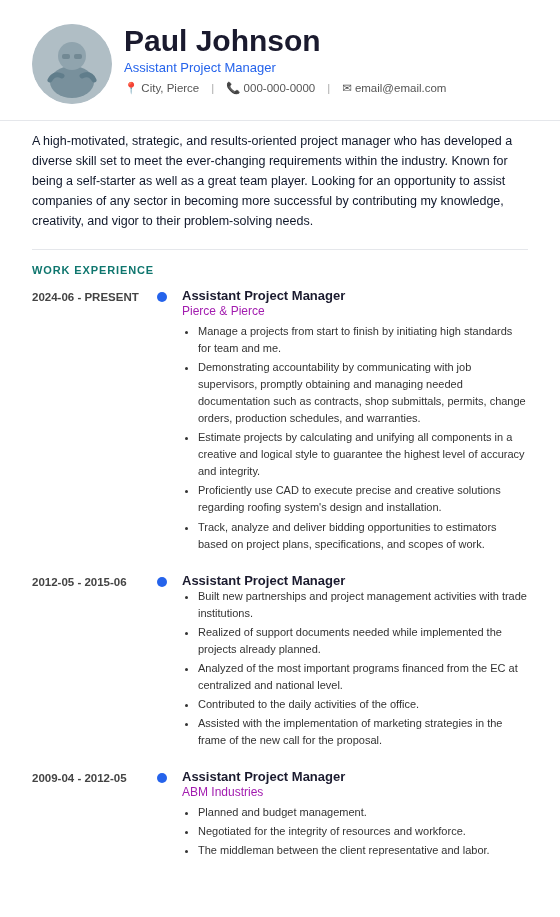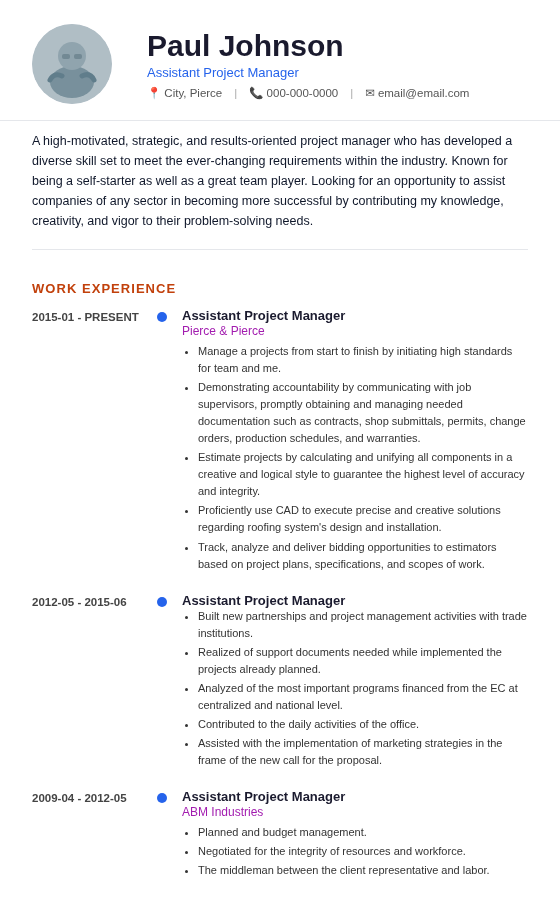--- a/index.html
+++ b/index.html
@@ -8,23 +8,22 @@
       background: #fff;
       color: #222;
       font-size: 13px;
       width: 560px;
       min-height: 917px;
     }
 
     
     .header {
       display: flex;
-      align-items: center;
       padding: 24px 32px 16px 32px;
-      gap: 35px;
+      gap: 12px;
     }
     .avatar-wrap {
       width: 80px;
       height: 80px;
       border-radius: 50%;
       overflow: hidden;
       flex-shrink: 0;
       background: #c8d0d8;
       display: flex;
       align-items: center;
@@ -67,28 +66,27 @@
       color: #0f172a;
       line-height: 1.6;
       border-top: 1px solid #e5e7eb;
     }
 
     
     .section {
       padding: 14px 32px 0 32px;
     }
     .section-title {
-      font-size: 13px;
+      font-size: 11px;
       font-weight: 700;
       letter-spacing: 0.08em;
-      color: #c2410c;
+      color: #0f766e;
       text-transform: uppercase;
       margin-bottom: 12px;
       padding-bottom: 0;
-      margin-top: 17px;
     }
 
     
     .exp-row {
       display: flex;
       gap: 0;
       margin-bottom: 18px;
     }
     .exp-date {
       width: 120px;
@@ -192,21 +190,21 @@
   <p>A high-motivated, strategic, and results-oriented project manager who has developed a diverse skill set to meet the ever-changing requirements within the industry. Known for being a self-starter as well as a great team player. Looking for an opportunity to assist companies of any sector in becoming more successful by contributing my knowledge, creativity, and vigor to their problem-solving needs.</p>
 </div>
 
 <div class="divider"></div>
 
 <div class="section">
   <div class="section-title">WORK EXPERIENCE</div>
 
   <div class="exp-row">
     <div class="exp-date">
-      <span>2015-01 - PRESENT</span>
+      <span>2024-06 - PRESENT</span>
     </div>
     <div class="exp-dot-col">
       <div class="exp-dot"></div>
     </div>
     <div class="exp-content">
       <div class="exp-job-title">Assistant Project Manager</div>
       <div class="exp-company">Pierce &amp; Pierce</div>
       <ul class="exp-bullets">
         <li>Manage a projects from start to finish by initiating high standards for team and me.</li>
         <li>Demonstrating accountability by communicating with job supervisors, promptly obtaining and managing needed documentation such as contracts, shop submittals, permits, change orders, production schedules, and warranties.</li>

